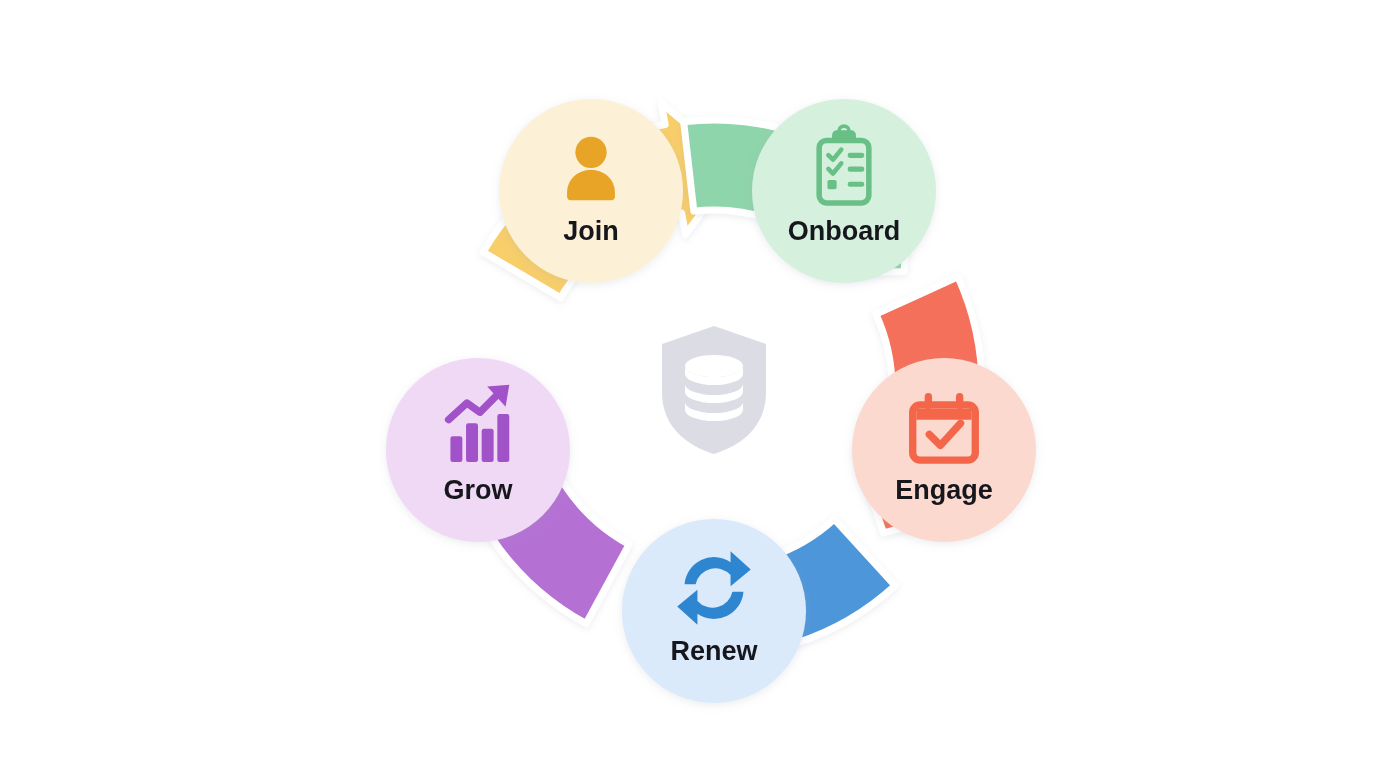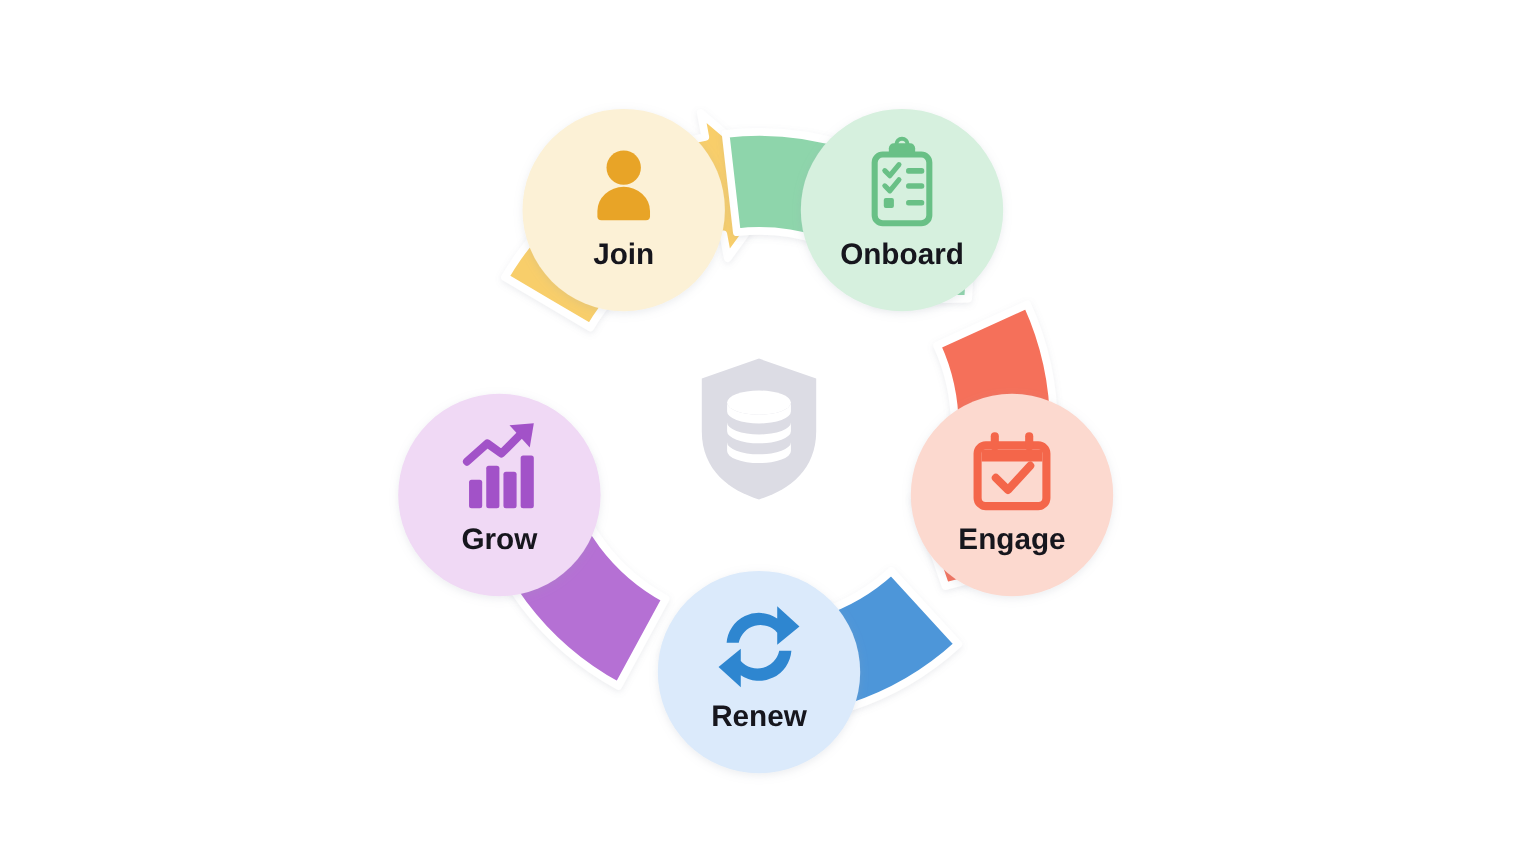--- a/index.html
+++ b/index.html
@@ -11,20 +11,21 @@
     width: 1376px;
     height: 768px;
     font-family: "Liberation Sans", sans-serif;
     overflow: hidden;
   }
   #canvas {
     position: relative;
     width: 1232px;
     height: 768px;
     background: #ffffff;
+    margin-left: 24px;
   }
   #diagram {
     position: absolute;
     left: 0;
     top: 0;
     width: 1376px;
     height: 768px;
     display: block;
   }
   .node-label {

